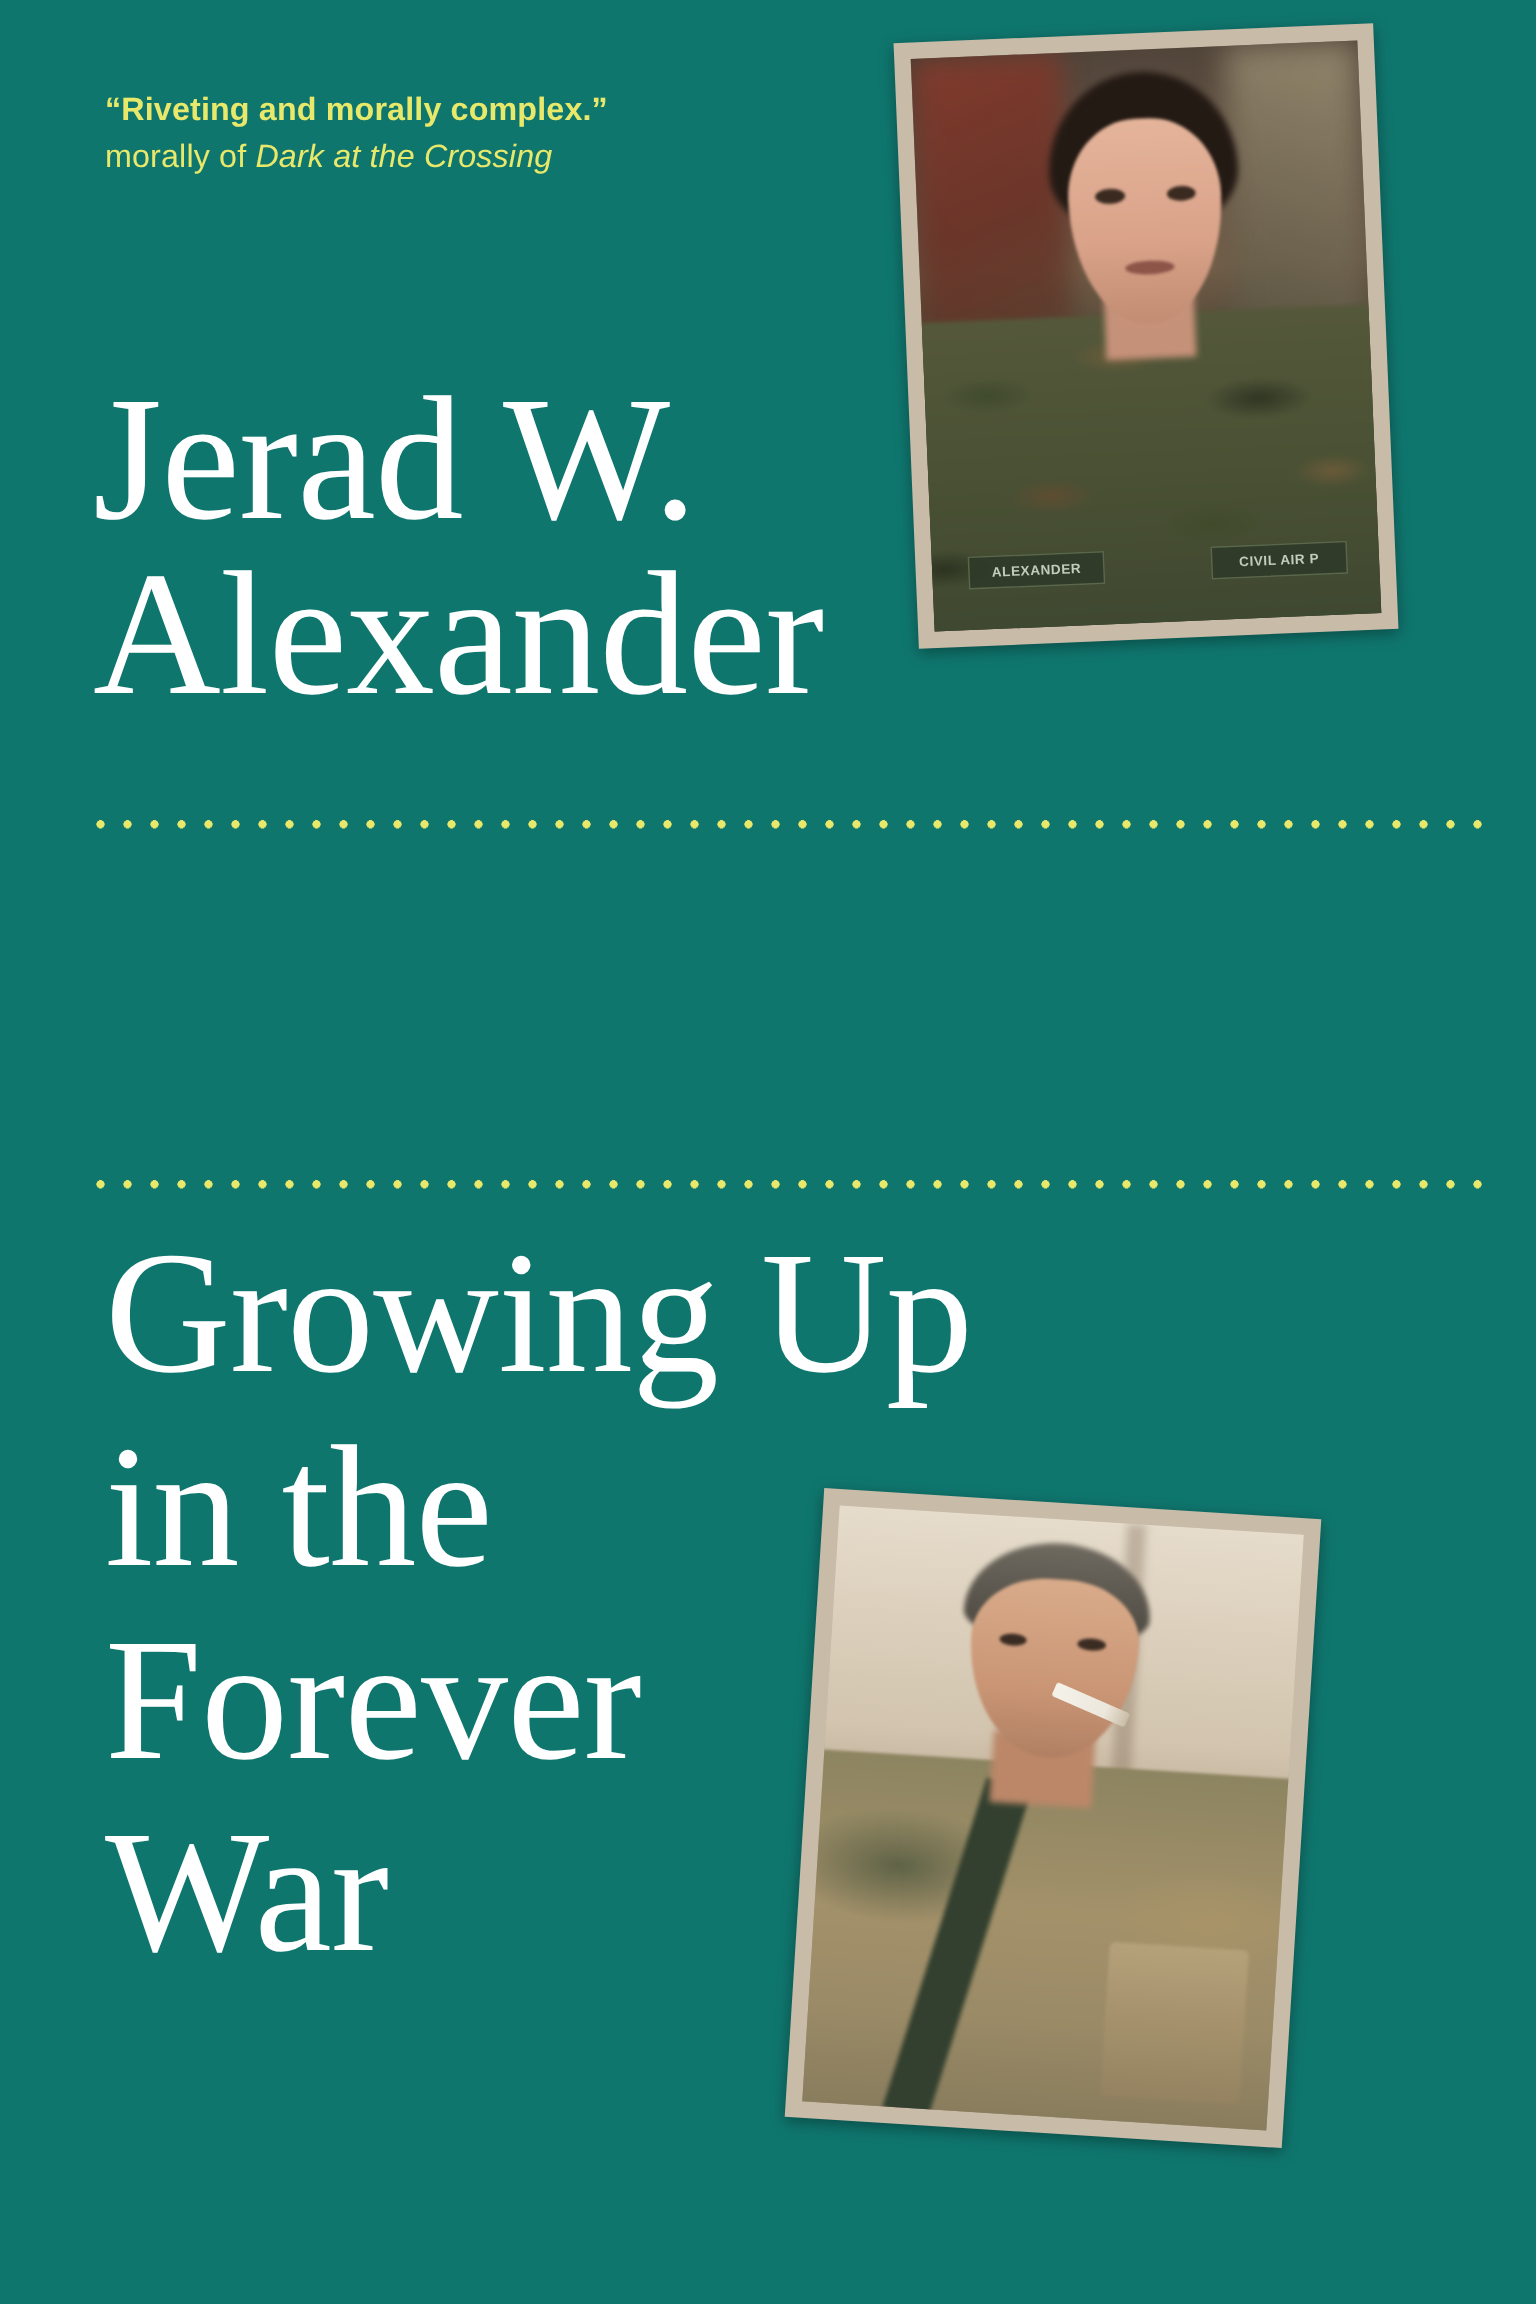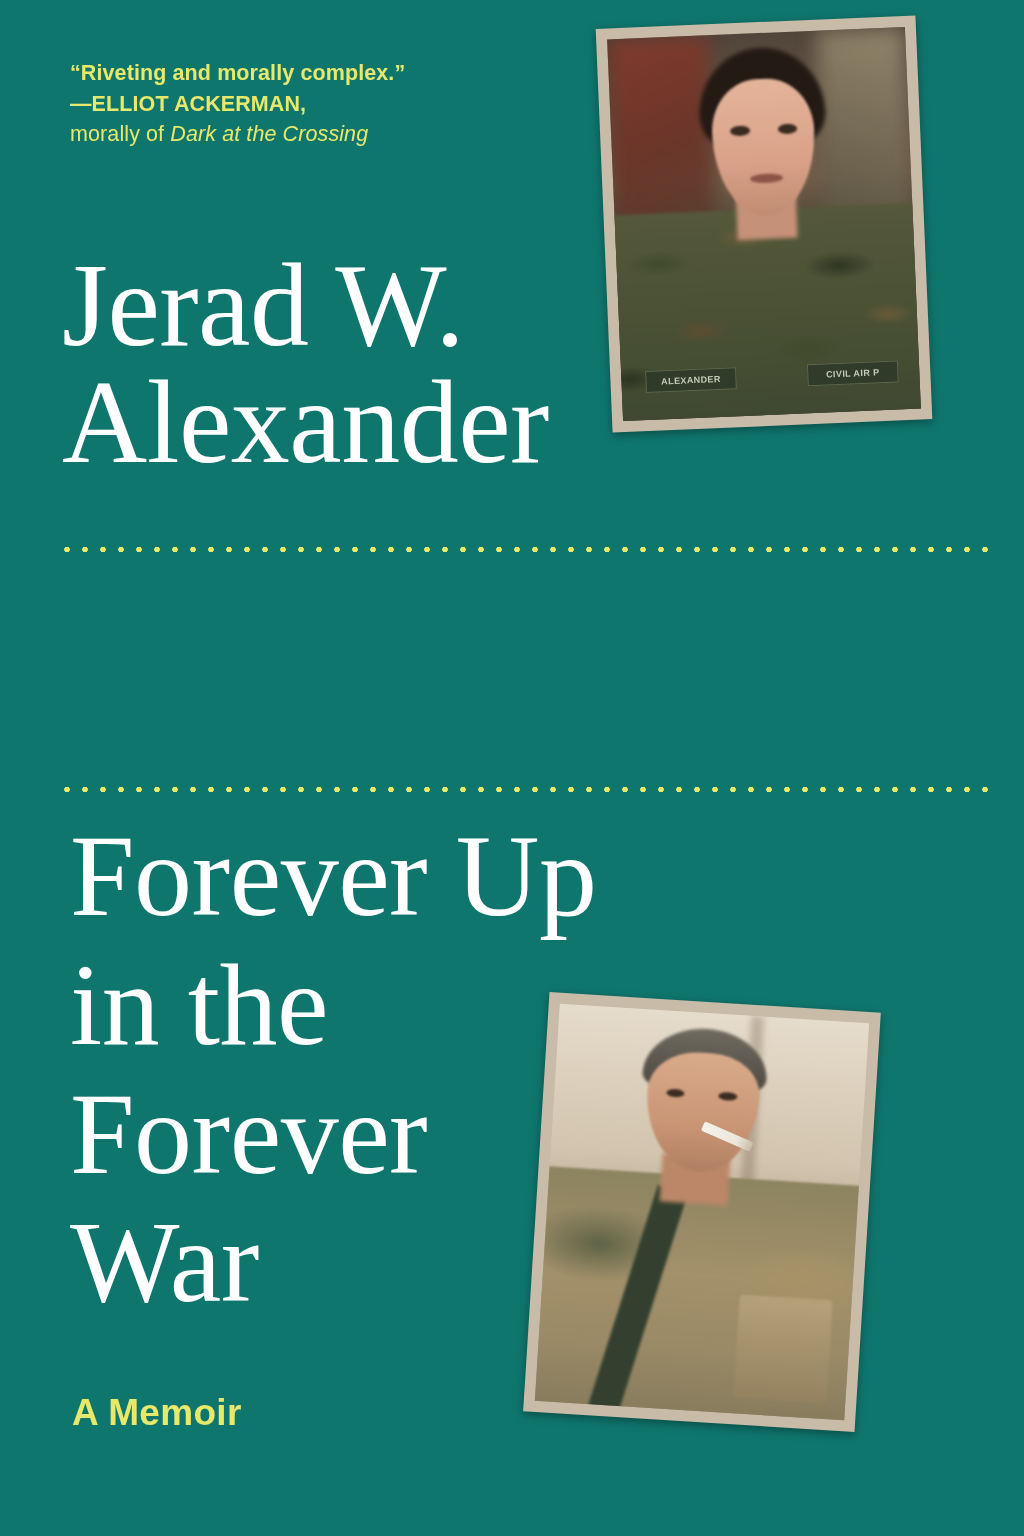--- a/index.html
+++ b/index.html
@@ -330,42 +330,40 @@
     filter: blur(1px);
   }
 </style>
 </head>
 <body>
 
 <div class="cover">
 
   <div class="blurb">
     <div class="quote-line">“Riveting and morally complex.”</div>
-    <div class="attrib">—ELLIOT ACKERMAN,</div>
     <div class="author-of"><span>morally of </span><span class="italic">Dark at the Crossing</span></div>
   </div>
 
   <div class="author-name">
     <span class="line1">Jerad W.</span>
     <span class="line2">Alexander</span>
   </div>
 
   <div class="dotted-rule rule-top"></div>
 
 
   <div class="dotted-rule rule-bottom"></div>
 
   <div class="subtitle">
-    <span>Forever Up</span>
+    <span>Growing Up</span>
     <span>in the</span>
     <span>Forever</span>
     <span>War</span>
   </div>
 
-  <div class="memoir">A Memoir</div>
 
   <div class="photo photo-1">
     <div class="inner">
       <div class="p1-bg-left"></div>
       <div class="p1-bg-right"></div>
       <div class="p1-uniform"></div>
       <div class="p1-neck"></div>
       <div class="p1-hair"></div>
       <div class="p1-face"></div>
       <div class="p1-eye-l"></div>

